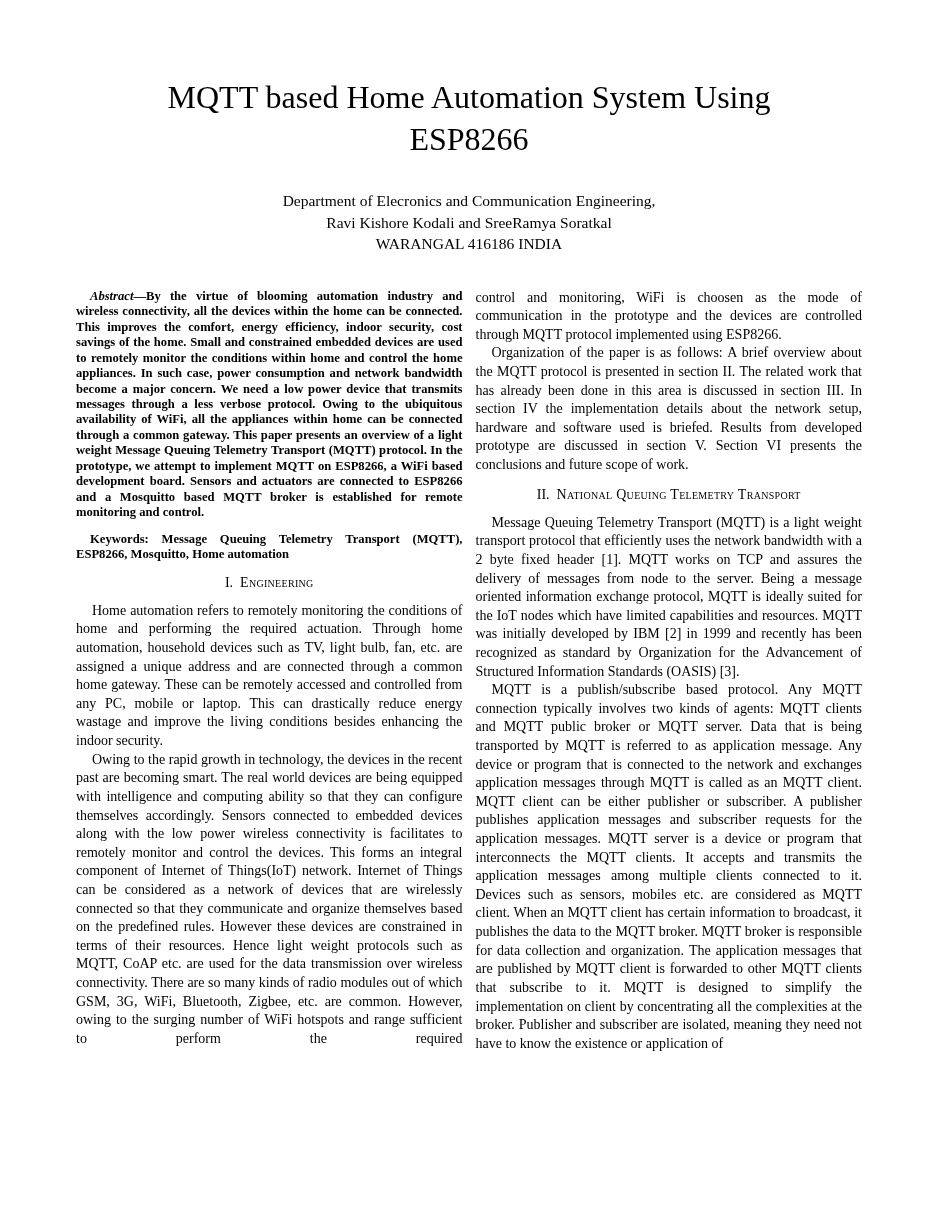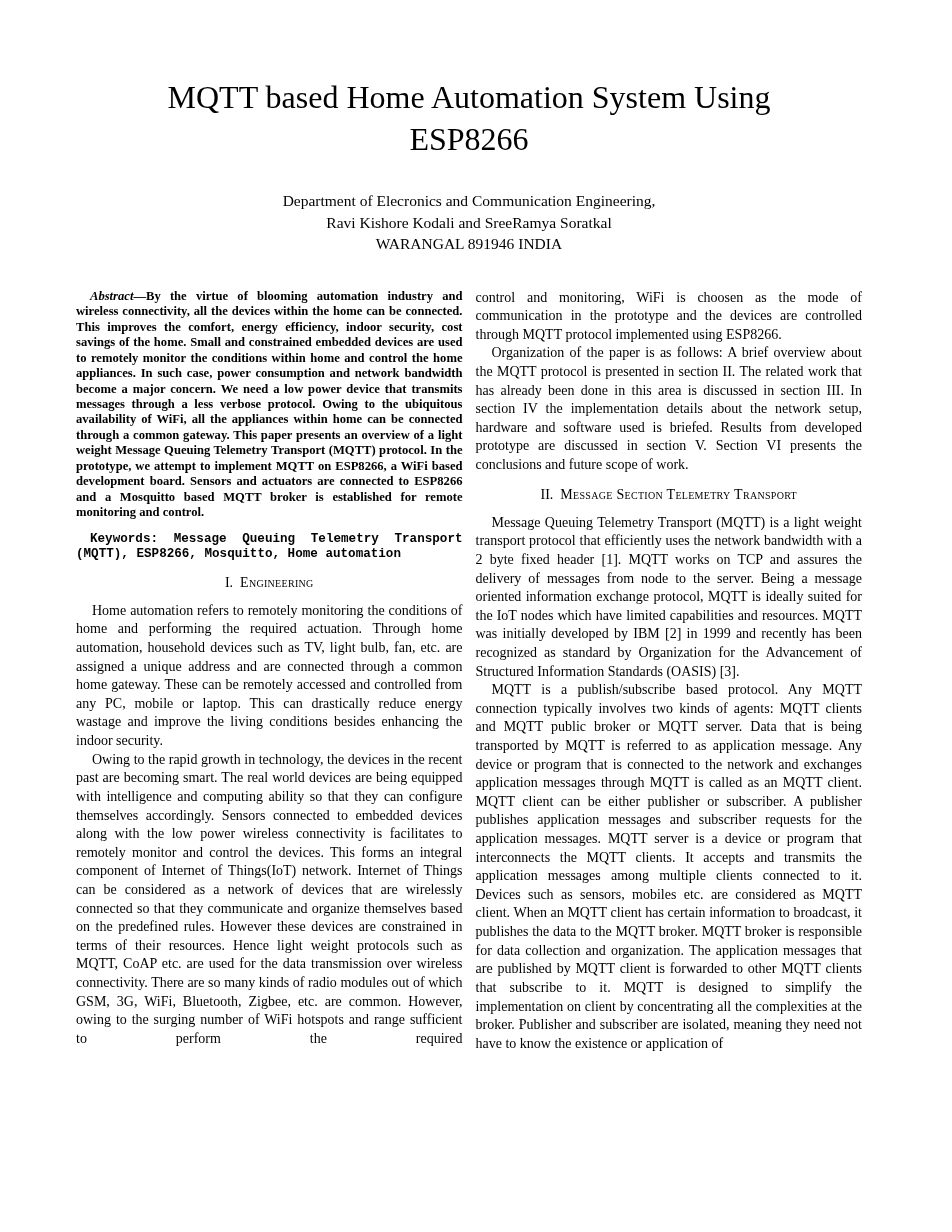--- a/index.html
+++ b/index.html
@@ -41,21 +41,21 @@
     -webkit-hyphens: auto;
   }
   .abstract, .keywords {
     font-size: 12.6px;
     font-weight: bold;
     line-height: 1.23;
     text-indent: 14px;
   }
   .abstract { margin-bottom: 11px; }
   .abstract-label { font-style: italic; }
-  .keywords { margin-bottom: 0; font-family: Liberation Mono, monospace; }
+  .keywords { margin-bottom: 0; }
   .section-heading {
     font-size: 14px;
     font-weight: 400;
     text-align: center;
     margin: 12px 0 11px 0;
   }
   .sec-num { }
   .sec-title {
     font-variant: small-caps;
     margin-left: 7px;
@@ -73,42 +73,42 @@
 <body>
 
 <div class="page">
 
   <h1 class="paper-title">MQTT based Home Automation System Using
 ESP8266</h1>
 
   <div class="author-block">
     <div class="author-line">Department of Elecronics and Communication Engineering,</div>
     <div class="author-line">Ravi Kishore Kodali and SreeRamya Soratkal</div>
-    <div class="author-line">WARANGAL 891946 INDIA</div>
+    <div class="author-line">WARANGAL 416186 INDIA</div>
   </div>
 
   <div class="columns">
 
     <div class="col">
       <p class="abstract"><span class="abstract-label">Abstract</span><span>—By the virtue of blooming automation industry and wireless connectivity, all the devices within the home can be connected. This improves the comfort, energy efficiency, indoor security, cost savings of the home. Small and constrained embedded devices are used to remotely monitor the conditions within home and control the home appliances. In such case, power consumption and network bandwidth become a major concern. We need a low power device that transmits messages through a less verbose protocol. Owing to the ubiquitous availability of WiFi, all the appliances within home can be connected through a common gateway. This paper presents an overview of a light weight Message Queuing Telemetry Transport (MQTT) protocol. In the prototype, we attempt to implement MQTT on ESP8266, a WiFi based development board. Sensors and actuators are connected to ESP8266 and a Mosquitto based MQTT broker is established for remote monitoring and control.</span></p>
 
       <p class="keywords">Keywords: Message Queuing Telemetry Transport (MQTT), ESP8266, Mosquitto, Home automation</p>
 
       <h2 class="section-heading"><span class="sec-num">I.</span><span class="sec-title">Engineering</span></h2>
 
       <p class="body-para">Home automation refers to remotely monitoring the conditions of home and performing the required actuation. Through home automation, household devices such as TV, light bulb, fan, etc. are assigned a unique address and are connected through a common home gateway. These can be remotely accessed and controlled from any PC, mobile or laptop. This can drastically reduce energy wastage and improve the living conditions besides enhancing the indoor security.</p>
       <p class="body-para justify-last">Owing to the rapid growth in technology, the devices in the recent past are becoming smart. The real world devices are being equipped with intelligence and computing ability so that they can configure themselves accordingly. Sensors connected to embedded devices along with the low power wireless connectivity is facilitates to remotely monitor and control the devices. This forms an integral component of Internet of Things(IoT) network. Internet of Things can be considered as a network of devices that are wirelessly connected so that they communicate and organize themselves based on the predefined rules. However these devices are constrained in terms of their resources. Hence light weight protocols such as MQTT, CoAP etc. are used for the data transmission over wireless connectivity. There are so many kinds of radio modules out of which GSM, 3G, WiFi, Bluetooth, Zigbee, etc. are common. However, owing to the surging number of WiFi hotspots and range sufficient to perform the required</p>
     </div>
 
     <div class="col">
       <p class="body-para no-indent">control and monitoring, WiFi is choosen as the mode of communication in the prototype and the devices are controlled through MQTT protocol implemented using ESP8266.</p>
 
       <p class="body-para">Organization of the paper is as follows: A brief overview about the MQTT protocol is presented in section II. The related work that has already been done in this area is discussed in section III. In section IV the implementation details about the network setup, hardware and software used is briefed. Results from developed prototype are discussed in section V. Section VI presents the conclusions and future scope of work.</p>
 
-      <h2 class="section-heading"><span class="sec-num">II.</span><span class="sec-title">Message Section Telemetry Transport</span></h2>
+      <h2 class="section-heading"><span class="sec-num">II.</span><span class="sec-title">National Queuing Telemetry Transport</span></h2>
 
       <p class="body-para">Message Queuing Telemetry Transport (MQTT) is a light weight transport protocol that efficiently uses the network bandwidth with a 2 byte fixed header [1]. MQTT works on TCP and assures the delivery of messages from node to the server. Being a message oriented information exchange protocol, MQTT is ideally suited for the IoT nodes which have limited capabilities and resources. MQTT was initially developed by IBM [2] in 1999 and recently has been recognized as standard by Organization for the Advancement of Structured Information Standards (OASIS) [3].</p>
       <p class="body-para">MQTT is a publish/subscribe based protocol. Any MQTT connection typically involves two kinds of agents: MQTT clients and MQTT public broker or MQTT server. Data that is being transported by MQTT is referred to as application message. Any device or program that is connected to the network and exchanges application messages through MQTT is called as an MQTT client. MQTT client can be either publisher or subscriber. A publisher publishes application messages and subscriber requests for the application messages. MQTT server is a device or program that interconnects the MQTT clients. It accepts and transmits the application messages among multiple clients connected to it. Devices such as sensors, mobiles etc. are considered as MQTT client. When an MQTT client has certain information to broadcast, it publishes the data to the MQTT broker. MQTT broker is responsible for data collection and organization. The application messages that are published by MQTT client is forwarded to other MQTT clients that subscribe to it. MQTT is designed to simplify the implementation on client by concentrating all the complexities at the broker. Publisher and subscriber are isolated, meaning they need not have to know the existence or application of</p>
     </div>
 
   </div>
 
 </div>
 
 </body></html>

